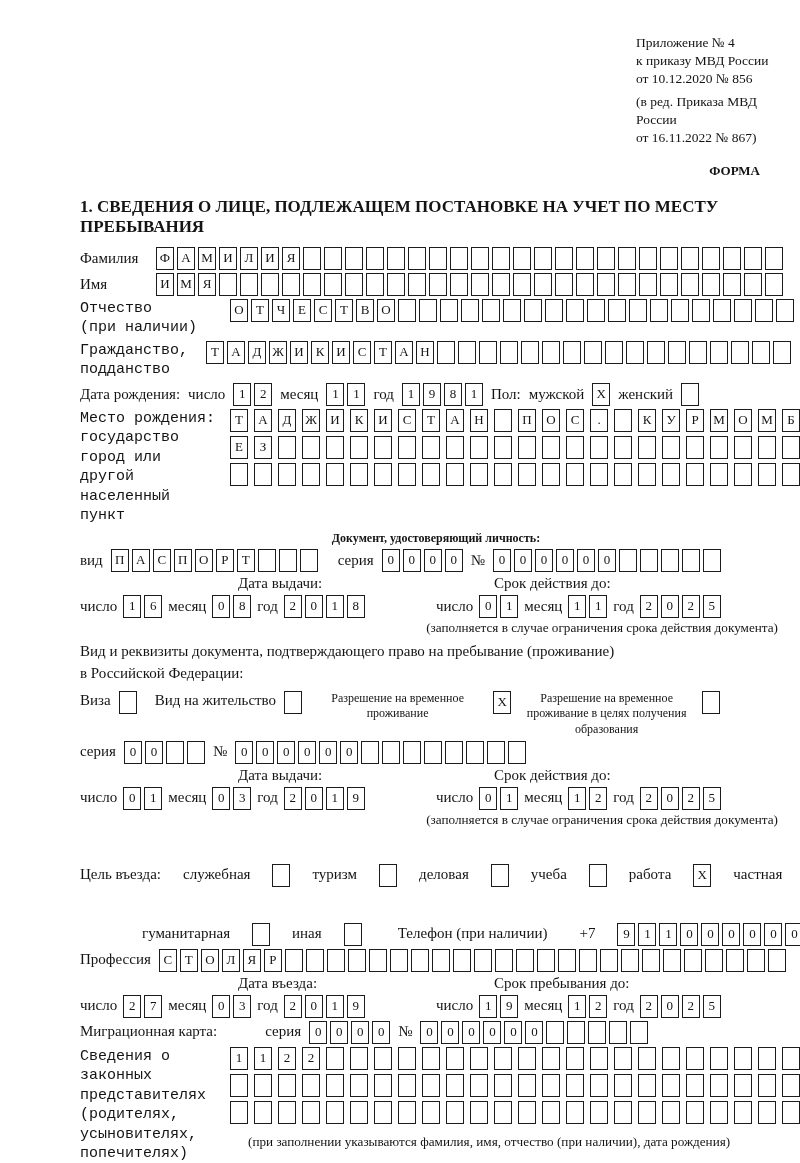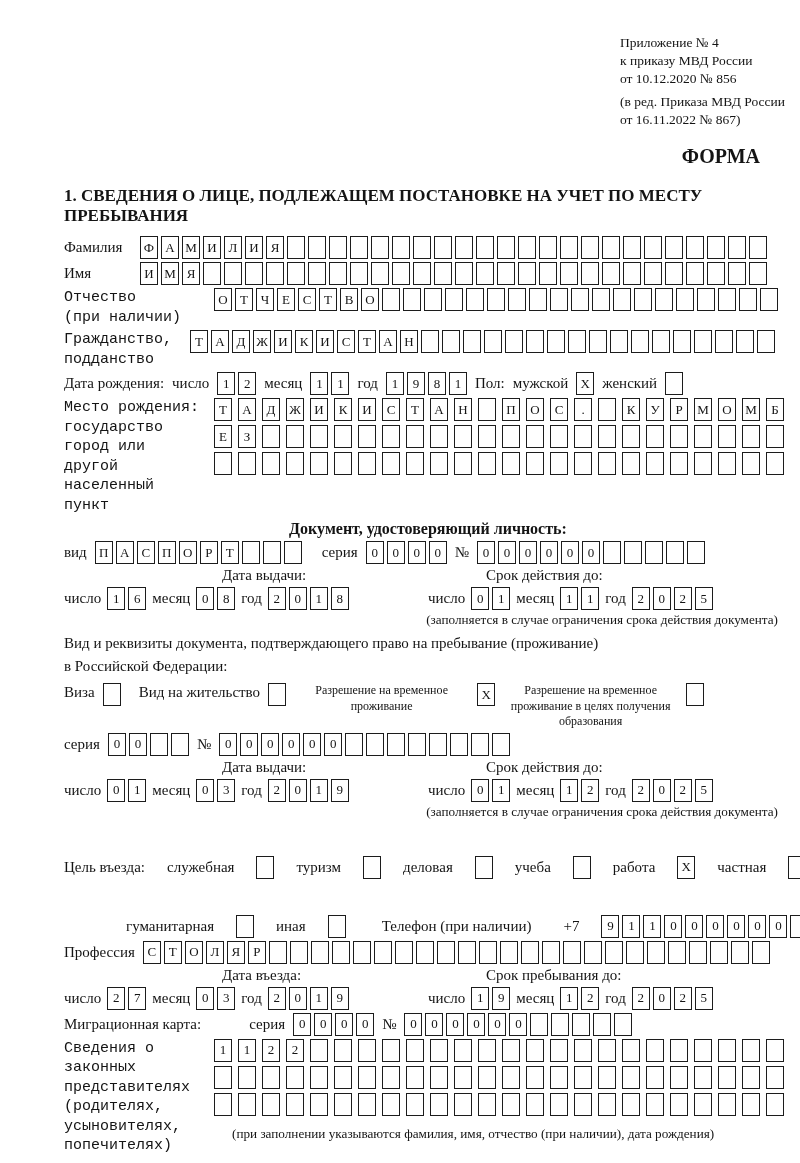--- a/index.html
+++ b/index.html
@@ -1,45 +1,45 @@
 <!DOCTYPE html>
 <html><head>
 <meta charset="utf-8">
 <style>
   html,body{margin:0;padding:0;background:#ffffff;}
   .page{
     width:800px;height:1163px;box-sizing:border-box;overflow:hidden;
     background:#fff;color:#141414;
     font-family:"Liberation Serif","DejaVu Serif",serif;
-    padding:34px 8px 10px 64px;position:relative;
+    padding:34px 8px 10px 80px;position:relative;
   }
   
   .hdr{margin-left:556px;font-size:13.5px;line-height:1.32;}
   .hdr .g{height:6px;}
-  .forma{font-weight:bold;text-align:right;padding-right:32px;font-size:20px;margin-top:16px;}
+  .forma{font-weight:bold;text-align:right;padding-right:32px;font-size:13px;margin-top:16px;}
   .title{text-align:center;font-weight:bold;font-size:15.5px;margin-top:12px;line-height:1.55;}
   .blank{display:inline-block;width:56px;border-bottom:2px solid #3a3a3a;margin-left:10px;}
   .sec{font-weight:bold;font-size:17px;margin-top:18px;margin-bottom:10px;}
   
   .frow{display:flex;align-items:center;gap:8px;margin:3px 0;}
   .frow.top{align-items:flex-start;}
   .lbl{font-size:15px;white-space:nowrap;line-height:1.3;}
   .lblcol{font-size:15px;line-height:1.3;font-family:Liberation Mono, monospace;}
   .cells{display:flex;gap:3px;flex-wrap:nowrap;}
   .cells.wide{gap:6px;}
   .cell{
     width:18px;height:23px;border:1.6px solid #1c1c1c;box-sizing:border-box;
     display:flex;align-items:center;justify-content:center;
     font-size:13px;background:#fff;flex:0 0 auto;
   }
   .stack{display:flex;flex-direction:column;gap:4px;}
   .w68{width:68px;flex:0 0 68px;}
   .w142{width:142px;flex:0 0 142px;}
   .w118{width:118px;flex:0 0 118px;}
-  .center-b{text-align:center;font-weight:bold;font-size:16px;margin:5px 0 3px;}
+  .center-b{text-align:center;font-weight:bold;font-size:12px;margin:5px 0 3px;}
   
   .dates{display:flex;margin-top:3px;}
   .dcol{width:50%;box-sizing:border-box;}
   .dhead{font-size:15px;}
   .dh-l{margin-left:158px;}
   .dh-r{margin-left:58px;}
   .dgroup{display:flex;align-items:center;gap:6px;margin-top:3px;}
   .note{text-align:right;font-size:13.2px;padding-right:14px;margin:2px 0 3px;}
   .intro{font-size:15px;line-height:1.5;margin-top:4px;}
   .opts{margin-top:6px;}

